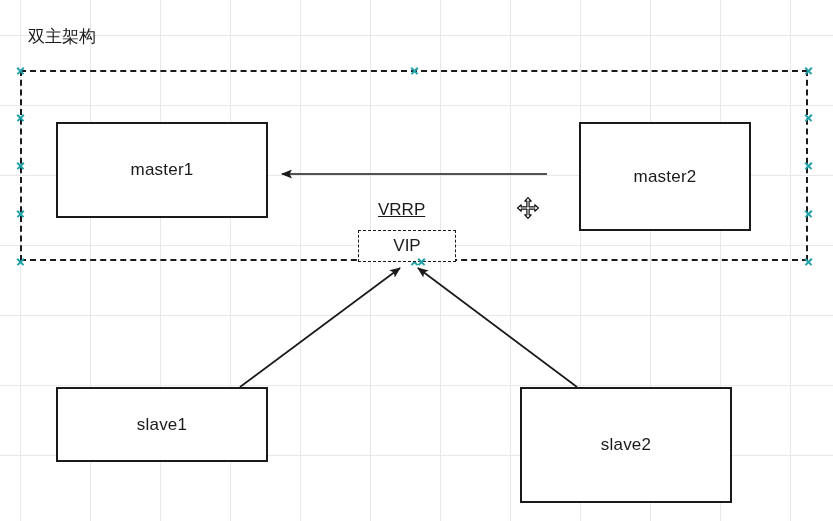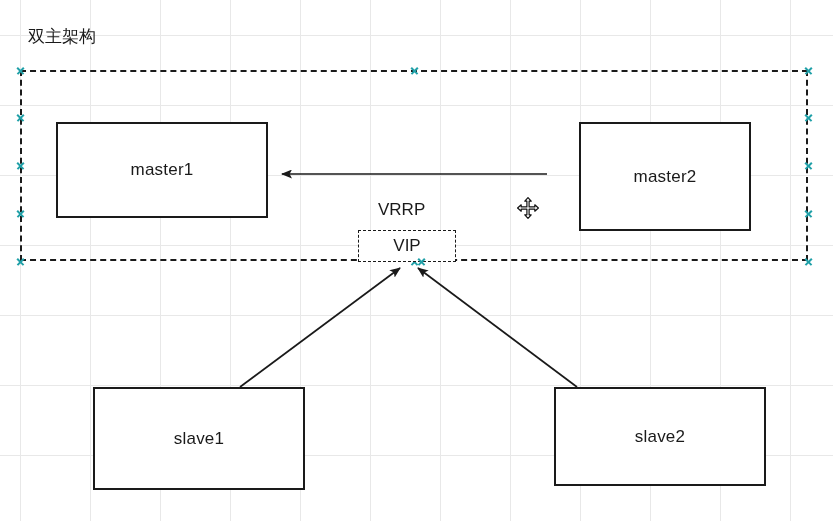--- a/index.html
+++ b/index.html
@@ -144,30 +144,30 @@
   <div class="handle" style="left:808px; top:261px;"></div>
 
   <div class="node-box" style="left:56px; top:122px; width:212px; height:96px;">
     <span class="node-label">master1</span>
   </div>
 
   <div class="node-box" style="left:547px; top:122px; width:172px; height:109px;margin-left:32px;">
     <span class="node-label">master2</span>
   </div>
 
-  <div class="node-box" style="left:56px; top:387px; width:212px; height:103px;margin-left:37px;">
+  <div class="node-box" style="left:56px; top:387px; width:212px; height:75px;">
     <span class="node-label">slave1</span>
   </div>
 
-  <div class="node-box" style="left:554px; top:387px; width:212px; height:99px;">
+  <div class="node-box" style="left:520px; top:387px; width:212px; height:116px;">
     <span class="node-label">slave2</span>
   </div>
 
 
-  <div class="free-label" style="left:378px; top:200px;">VRRP</div>
+  <div class="free-label" style="left:378px; top:200px;text-decoration:underline;">VRRP</div>
 
   <div class="vip-box" style="left:358px; top:230px; width:98px; height:32px;">
     <span class="vip-label">VIP</span>
   </div>
   <div class="handle" style="left:421px; top:261px;"></div>
 
   <div class="cursor-move" style="left:517px; top:197px;">
     <svg width="22" height="22" viewBox="0 0 22 22" xmlns="http://www.w3.org/2000/svg">
       <path d="M11 0.6 L14.2 4.2 L12.1 4.2 L12.1 9.9 L17.8 9.9 L17.8 7.8 L21.4 11
                L17.8 14.2 L17.8 12.1 L12.1 12.1 L12.1 17.8 L14.2 17.8 L11 21.4

